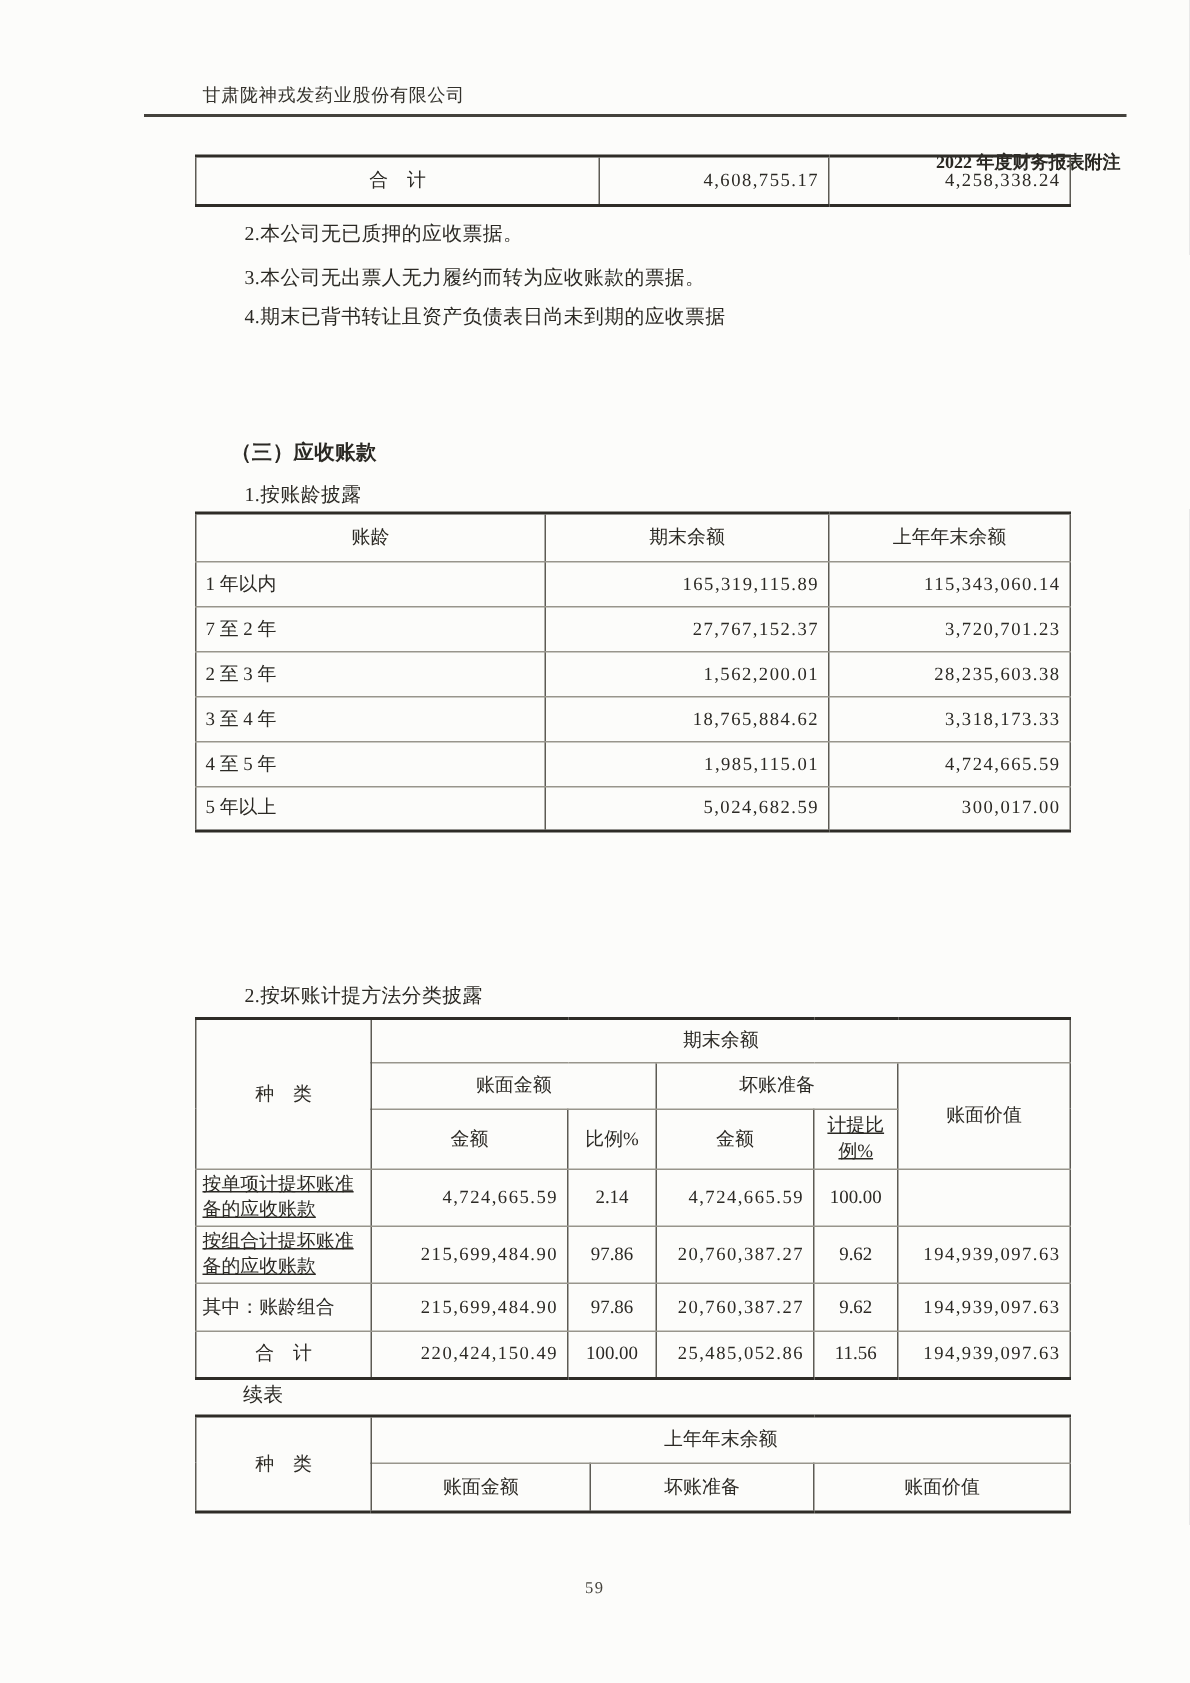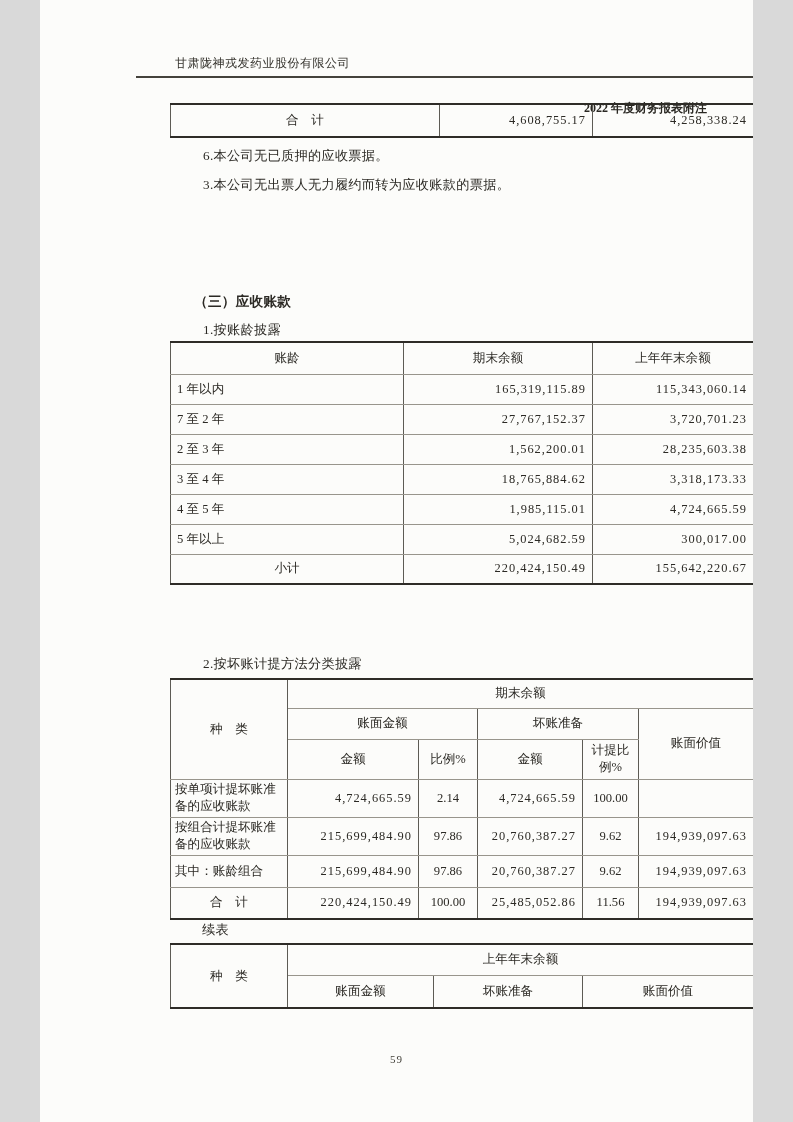--- a/index.html
+++ b/index.html
@@ -1,18 +1,18 @@
 <!DOCTYPE html>
 <html><head>
 <meta charset="utf-8">
 <style>
   * { margin:0; padding:0; box-sizing:border-box; }
   html,body { background:#d9d9d9; }
   .page {
-    position:relative; width:713px; height:1122px; margin:0 auto;
+    position:relative; width:793px; height:1122px; margin:0 auto;
     background:#fcfcfa; color:#26241f;
     font-family:"Liberation Serif","DejaVu Serif",serif;
     overflow:hidden;
     padding-left:32px;
   }
   .hdr-left  { position:absolute; left:135px; top:55px; font-size:12px; letter-spacing:.5px; color:#34322c; }
   .hdr-right { position:absolute; right:46px; top:52px; font-size:12px; font-weight:600; color:#2a2823;margin-top:48px; }
   .hdr-rule  { position:absolute; left:96px; top:76px; width:655px; height:2px; background:#44423c; }
 
   .para { position:absolute; left:163px; font-size:13.2px; color:#2b2924; letter-spacing:.3px; }
@@ -26,21 +26,21 @@
     padding:0 6px; vertical-align:middle; overflow:hidden;
   }
   table.t { border-top:2.5px solid #2e2c27; border-bottom:2.5px solid #2e2c27; }
   table.t tr:first-child td { border-top:2.5px solid #2e2c27; }
   table.t tr:last-child  td { border-bottom:2.5px solid #2e2c27; }
 
   .c { text-align:center; }
   .l { text-align:left;  padding-left:9px; }
   .num { text-align:right; letter-spacing:1px; font-size:12.4px; }
   .pr18 { padding-right:18px; } .pr8 { padding-right:8px;margin-left:32px; } .pr5 { padding-right:5px; }
-  .wrap { line-height:1.35; padding-top:2px; padding-bottom:2px; }
+  .wrap { line-height:1.35; padding-top:2px; padding-bottom:2px;text-decoration:underline; }
 
   .footer-page { position:absolute; left:0; top:1053px; width:100%;
                  text-align:center; font-size:11px; color:#45433c; letter-spacing:1px; }
 </style>
 </head>
 <body>
 
 <div class="page">
 
   <div class="hdr-left">甘肃陇神戎发药业股份有限公司</div>
@@ -55,22 +55,23 @@
       </colgroup>
     <tbody>
         <tr style="height:33px">
       <td class="c">合　计</td>
       <td class="num pr18">4,608,755.17</td>
       <td class="num pr8">4,258,338.24</td>
     </tr>
   </tbody>
     </table>
 
-  <div class="para" style="top:147px;">6.本公司无已质押的应收票据。</div>
+  <div class="para" style="top:147px;">2.本公司无已质押的应收票据。</div>
   <div class="para" style="top:176px;">3.本公司无出票人无力履约而转为应收账款的票据。</div>
+  <div class="para" style="top:202px;">4.期末已背书转让且资产负债表日尚未到期的应收票据</div>
 
 
   <div class="para sec" style="left:154px; top:293px;">（三）应收账款</div>
   <div class="para" style="top:321px;">1.按账龄披露</div>
 
   <table class="t" style="left:130px; top:341px; width:583px;">
     <colgroup>
         <col style="width:233px">
         <col style="width:189px">
         <col style="width:161px">
@@ -103,25 +104,20 @@
     </tr>
     <tr style="height:30px">
       <td class="l">4 至 5 年</td>
       <td class="num pr18">1,985,115.01</td>
       <td class="num pr8">4,724,665.59</td>
     </tr>
     <tr style="height:30px">
       <td class="l">5 年以上</td>
       <td class="num pr18">5,024,682.59</td>
       <td class="num pr8">300,017.00</td>
-    </tr>
-    <tr style="height:30px">
-      <td class="c">小计</td>
-      <td class="num pr18">220,424,150.49</td>
-      <td class="num pr8">155,642,220.67</td>
     </tr>
   </tbody>
     </table>
 
   <div class="para" style="top:655px;">2.按坏账计提方法分类披露</div>
 
   <table class="t" style="left:130px; top:678px; width:583px;">
     <colgroup>
       <col style="width:117px">
         <col style="width:131px">

